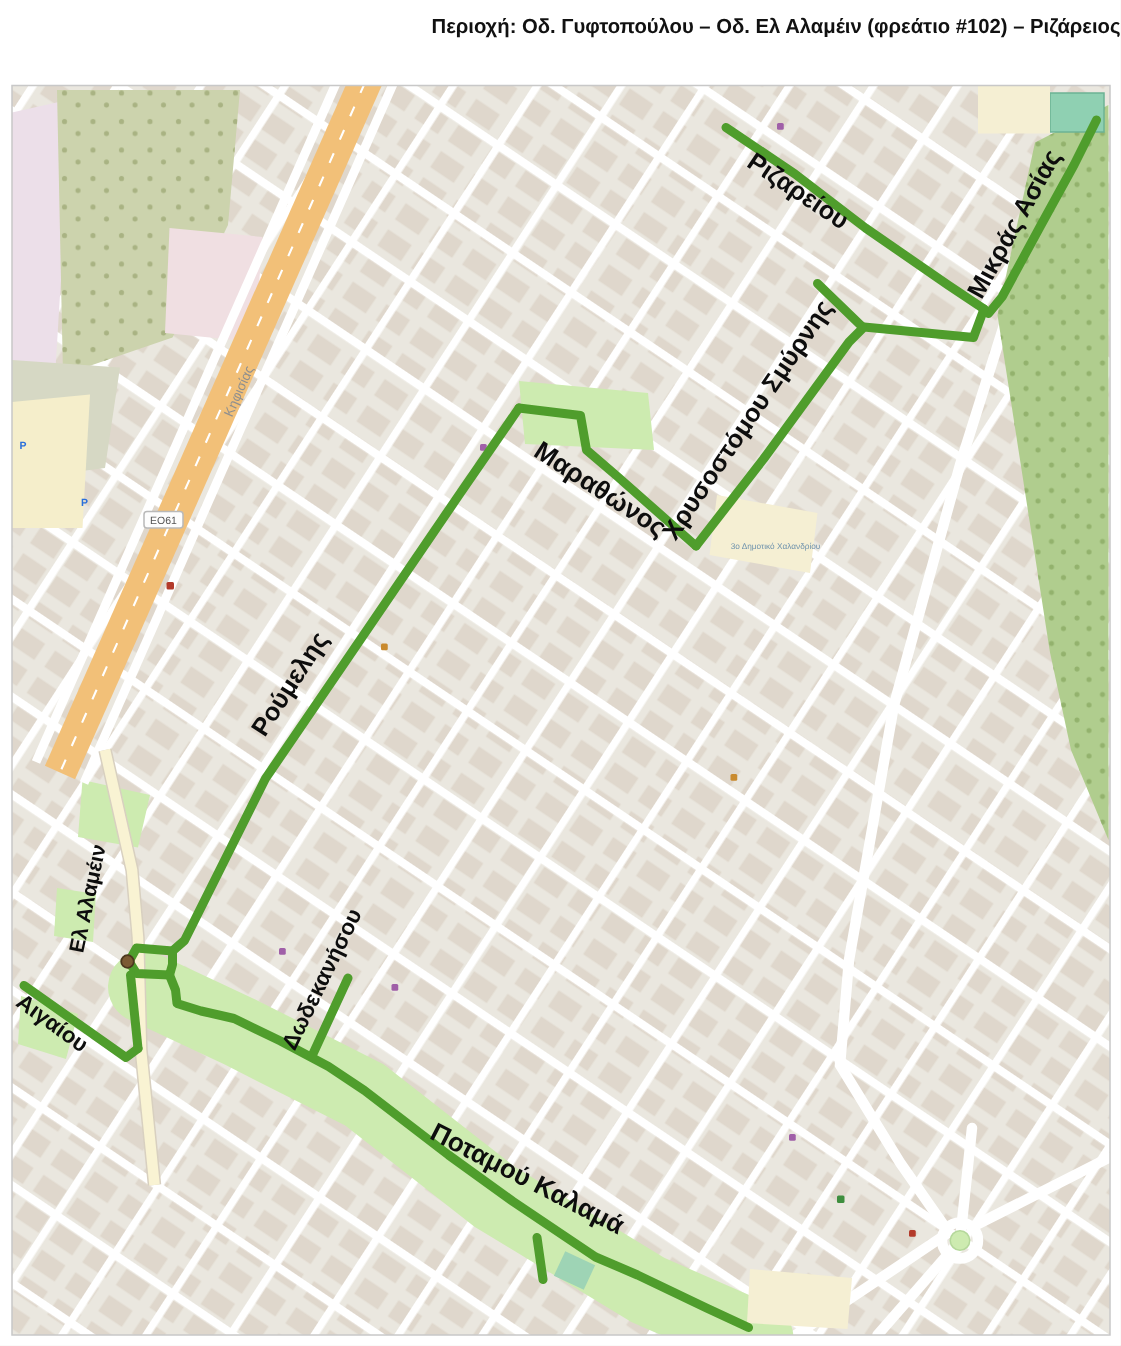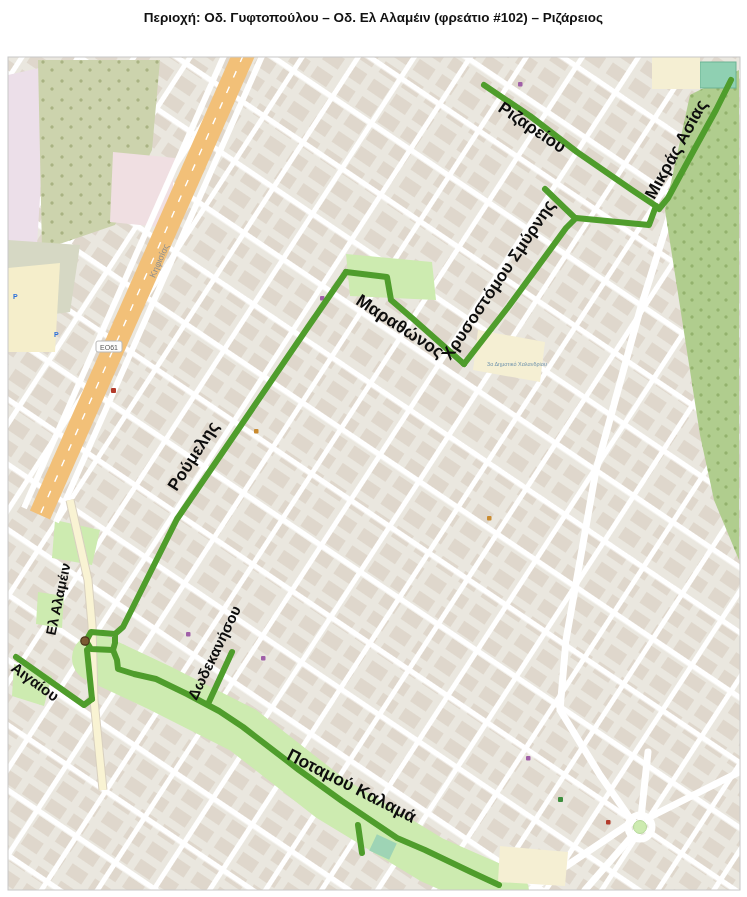--- a/index.html
+++ b/index.html
@@ -1,18 +1,18 @@
 <!DOCTYPE html>
 <html><head>
 <meta charset="utf-8">
 <style>
   html,body{margin:0;padding:0;background:#ffffff;width:747px;height:897px;overflow:hidden;
             font-family:"Liberation Sans",sans-serif;}
   .page{position:relative;width:747px;height:897px;background:#fff;}
-  .doc-title{position:absolute;top:10px;left:0;width:747px;text-align:center;
+  .doc-title{position:absolute;top:10px;left:0;width:747px;text-align:right;
              font-size:13.5px;font-weight:700;color:#111;letter-spacing:0px;}
   svg text{font-family:"Liberation Sans",sans-serif;}
   .street-label{font-weight:600;fill:#0d0d0d;}
   .micro{fill:#8f8f8f;}
 </style>
 </head>
 <body>
 
 <div class="page">
   <div class="doc-title">Περιοχή: Οδ. Γυφτοπούλου – Οδ. Ελ Αλαμέιν (φρεάτιο #102) – Ριζάρειος</div>

